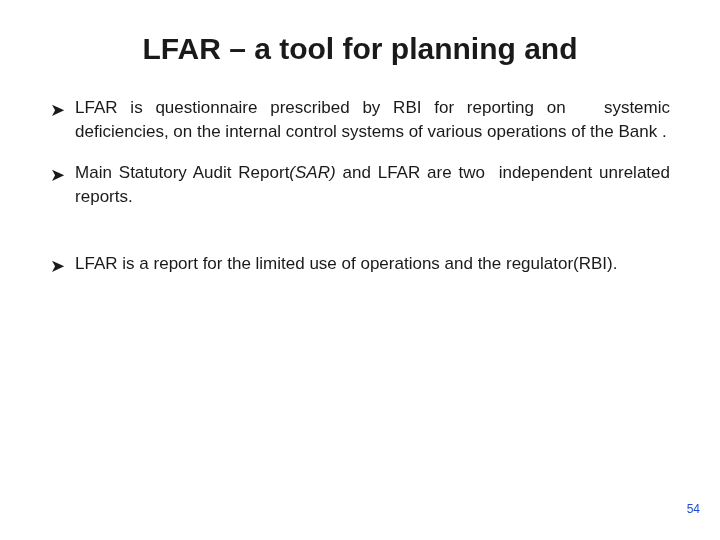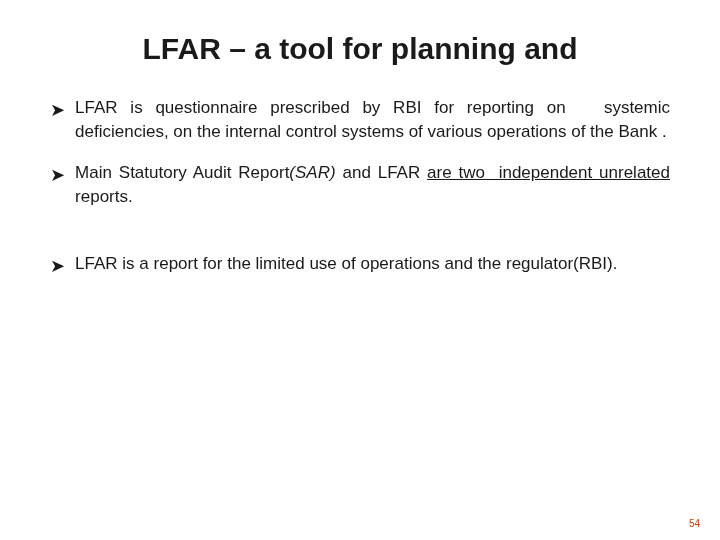--- a/index.html
+++ b/index.html
@@ -57,37 +57,36 @@
       flex-shrink: 0;
       margin-top: 1px;
     }
 
     .bullet-text {
       flex: 1;
       text-align: justify;
     }
 
     .bullet-text .underline {
-      text-decoration: underline;
     }
 
     .bullet-text em {
       font-style: italic;
     }
 
     .spacer {
       height: 10px;
     }
 
     .page-number {
       position: absolute;
-      bottom: 11px;
+      bottom: 24px;
       right: 20px;
-      font-size: 10px;
-      color: #c2410c;
+      font-size: 12px;
+      color: #1d4ed8;
     }
   </style>
 </head>
 <body>
 
 <div class="slide">
   <div class="title">
     <div>LFAR – a tool for planning and</div>
   </div>
 

